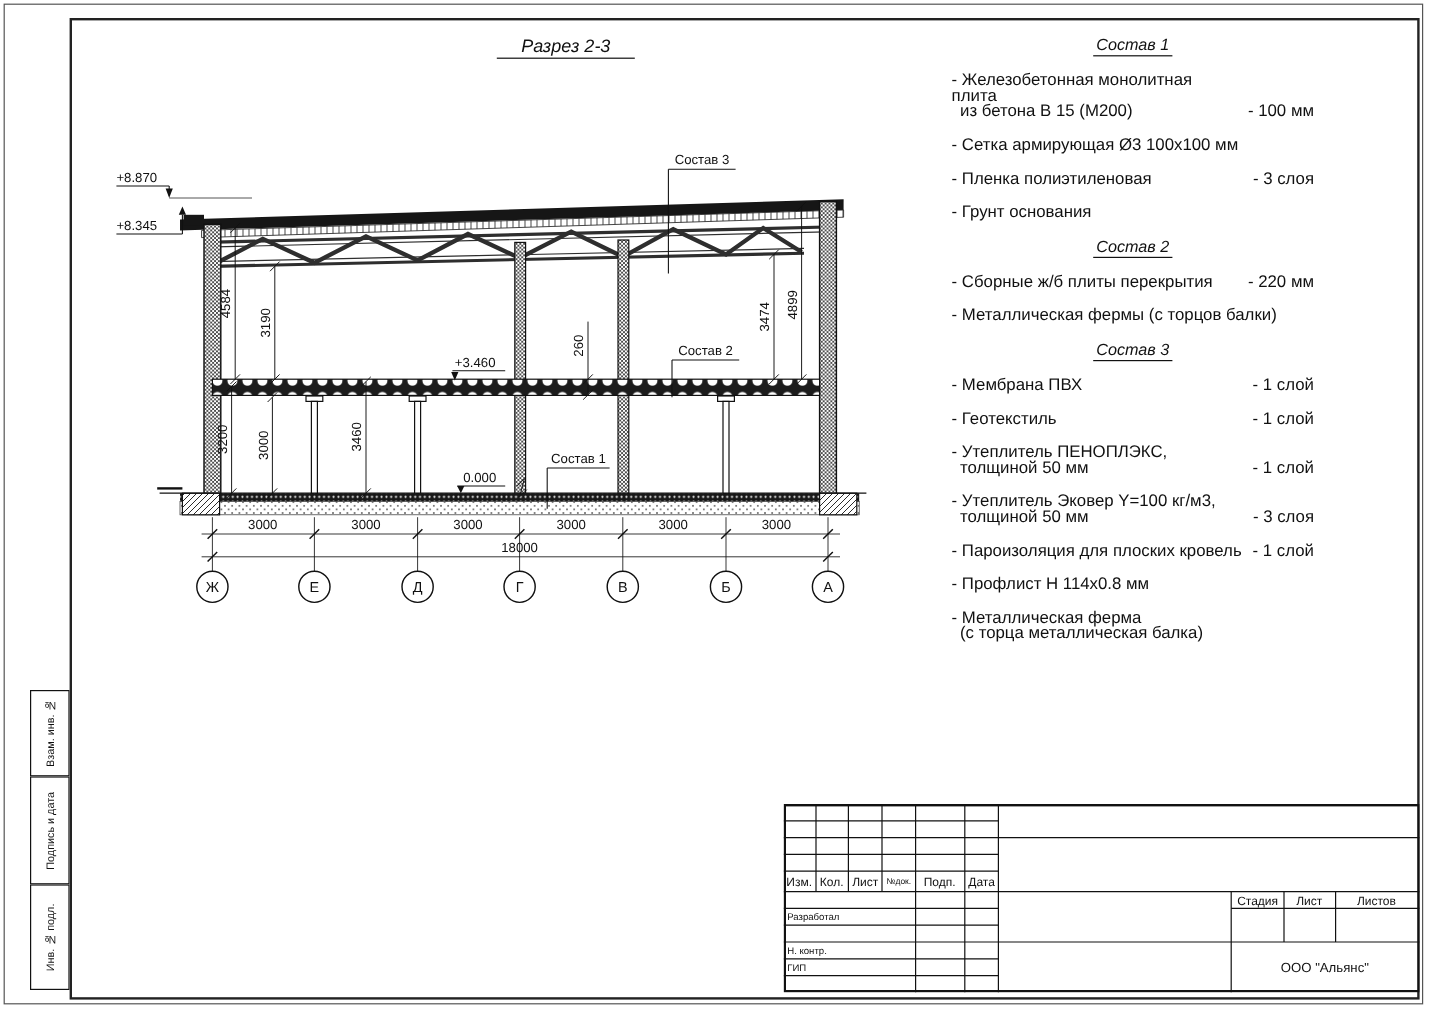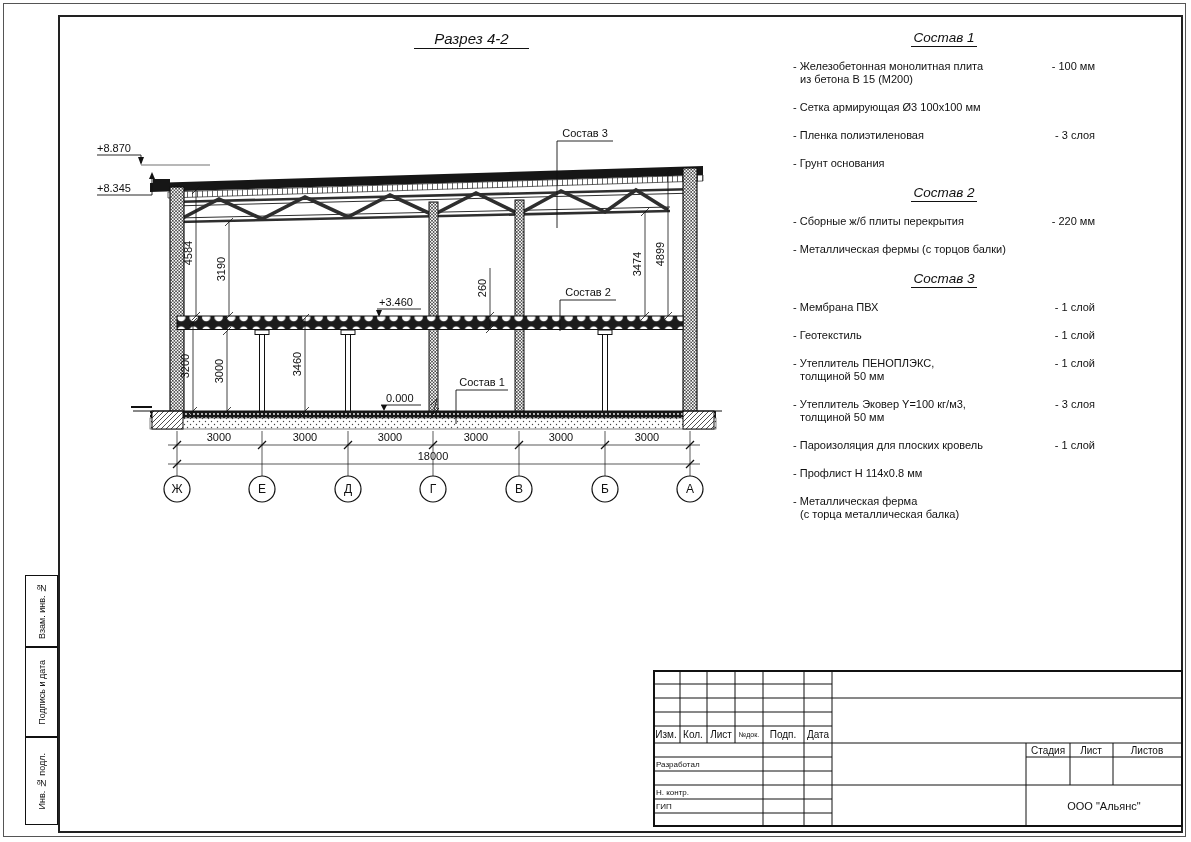--- a/index.html
+++ b/index.html
@@ -8,21 +8,21 @@
   .outer-border{position:absolute;left:3px;top:3px;width:1183px;height:834px;border:1px solid #555;box-sizing:border-box;}
   .frame{position:absolute;left:58px;top:15px;width:1125px;height:818px;border:2px solid #222;box-sizing:border-box;}
   .main-title{position:absolute;left:414px;top:30px;width:115px;text-align:center;
       font-style:italic;font-size:15px;border-bottom:1.2px solid #111;padding-bottom:1px;}
   .strip-cell{position:absolute;left:25px;width:33px;border:1.5px solid #111;box-sizing:border-box;
       display:flex;align-items:center;justify-content:center;background:#fff;}
   .strip-cell span{writing-mode:vertical-rl;transform:rotate(180deg);font-size:9px;white-space:nowrap;}
   .lists{position:absolute;left:793px;top:24px;width:302px;}
   .mlist h3{margin:6px 0 15px 0;text-align:center;font-size:13.5px;font-style:italic;font-weight:normal;}
   .mlist h3 span{border-bottom:1px solid #111;padding:0 3px 1px 3px;}
-  .mitem{display:flex;justify-content:space-between;align-items:flex-start;margin-bottom:15px;font-size:11px;line-height:13px;}
+  .mitem{display:flex;justify-content:space-between;align-items:flex-end;margin-bottom:15px;font-size:14px;line-height:13px;}
   .mitem .l2{padding-left:7px;}
   .mitem .val{white-space:nowrap;padding-left:6px;}
   .mlist{margin-bottom:4px;}
   svg text{font-family:"Liberation Sans",sans-serif;fill:#111;}
   .drawing-svg{position:absolute;left:90px;top:125px;}
   .stamp-svg{position:absolute;left:653px;top:670px;}
 </style>
 </head>
 <body>
 
@@ -33,21 +33,21 @@
   <div class="strip-cell" style="top:575px;height:72px;">
     <span>Взам. инв. №</span>
   </div>
   <div class="strip-cell" style="top:647px;height:90px;">
     <span>Подпись и дата</span>
   </div>
   <div class="strip-cell" style="top:737px;height:88px;">
     <span>Инв. № подл.</span>
   </div>
 
-  <div class="main-title">Разрез 4-2</div>
+  <div class="main-title">Разрез 2-3</div>
 
   <svg class="drawing-svg" width="650" height="387" viewBox="90 125 650 387">
     <defs>
       <pattern id="pat-wall" width="3.2" height="3.2" patternUnits="userSpaceOnUse">
         <rect width="3.2" height="3.2" fill="#fff"></rect>
         <path d="M0,3.2 L3.2,0 M0,0 L3.2,3.2" stroke="#333" stroke-width="0.7"></path>
       </pattern>
       <pattern id="pat-core" width="12.5" height="13.5" patternUnits="userSpaceOnUse">
         <rect width="12.5" height="13.5" fill="#1c1c1c"></rect>
         <circle cx="6.2" cy="6.7" r="4.2" fill="#fff"></circle>

